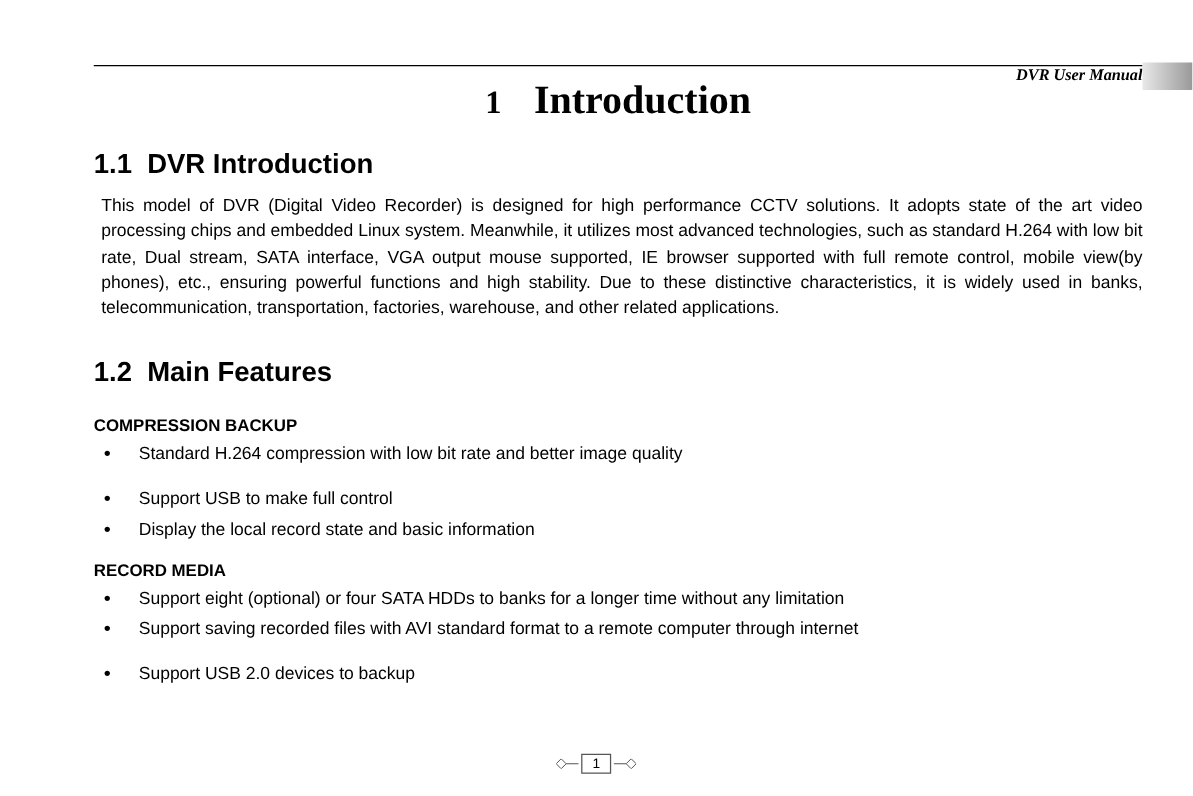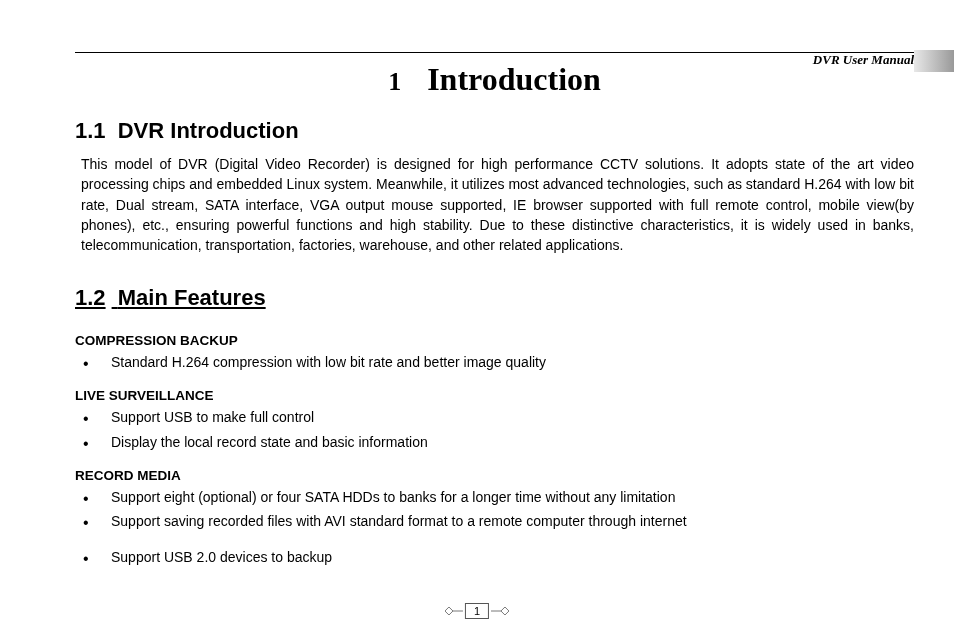--- a/index.html
+++ b/index.html
@@ -65,21 +65,20 @@
     }
     .body-text {
       font-size: 14px;
       line-height: 1.45;
       text-align: justify;
       margin-bottom: 30px;
       padding-left: 6px;
     }
     .section-2 {
       margin-bottom: 22px;
-      text-decoration: underline;
     }
     .feature-heading {
       font-weight: bold;
       font-size: 13.5px;
       margin-bottom: 4px;
     }
     .feature-block {
       margin-bottom: 14px;
     }
     ul.feature-list {
@@ -151,21 +150,20 @@
 </h2>
 
 <div class="feature-block">
   <div class="feature-heading">COMPRESSION BACKUP</div>
   <ul class="feature-list">
     <li>Standard H.264 compression with low bit rate and better image quality</li>
   </ul>
 </div>
 
 <div class="feature-block">
-  <div class="feature-heading">LIVE SURVEILLANCE</div>
   <ul class="feature-list">
     <li>Support USB to make full control</li>
     <li>Display the local record state and basic information</li>
   </ul>
 </div>
 
 <div class="feature-block">
   <div class="feature-heading">RECORD MEDIA</div>
   <ul class="feature-list">
     <li>Support eight (optional) or four SATA HDDs to banks for a longer time without any limitation</li>

